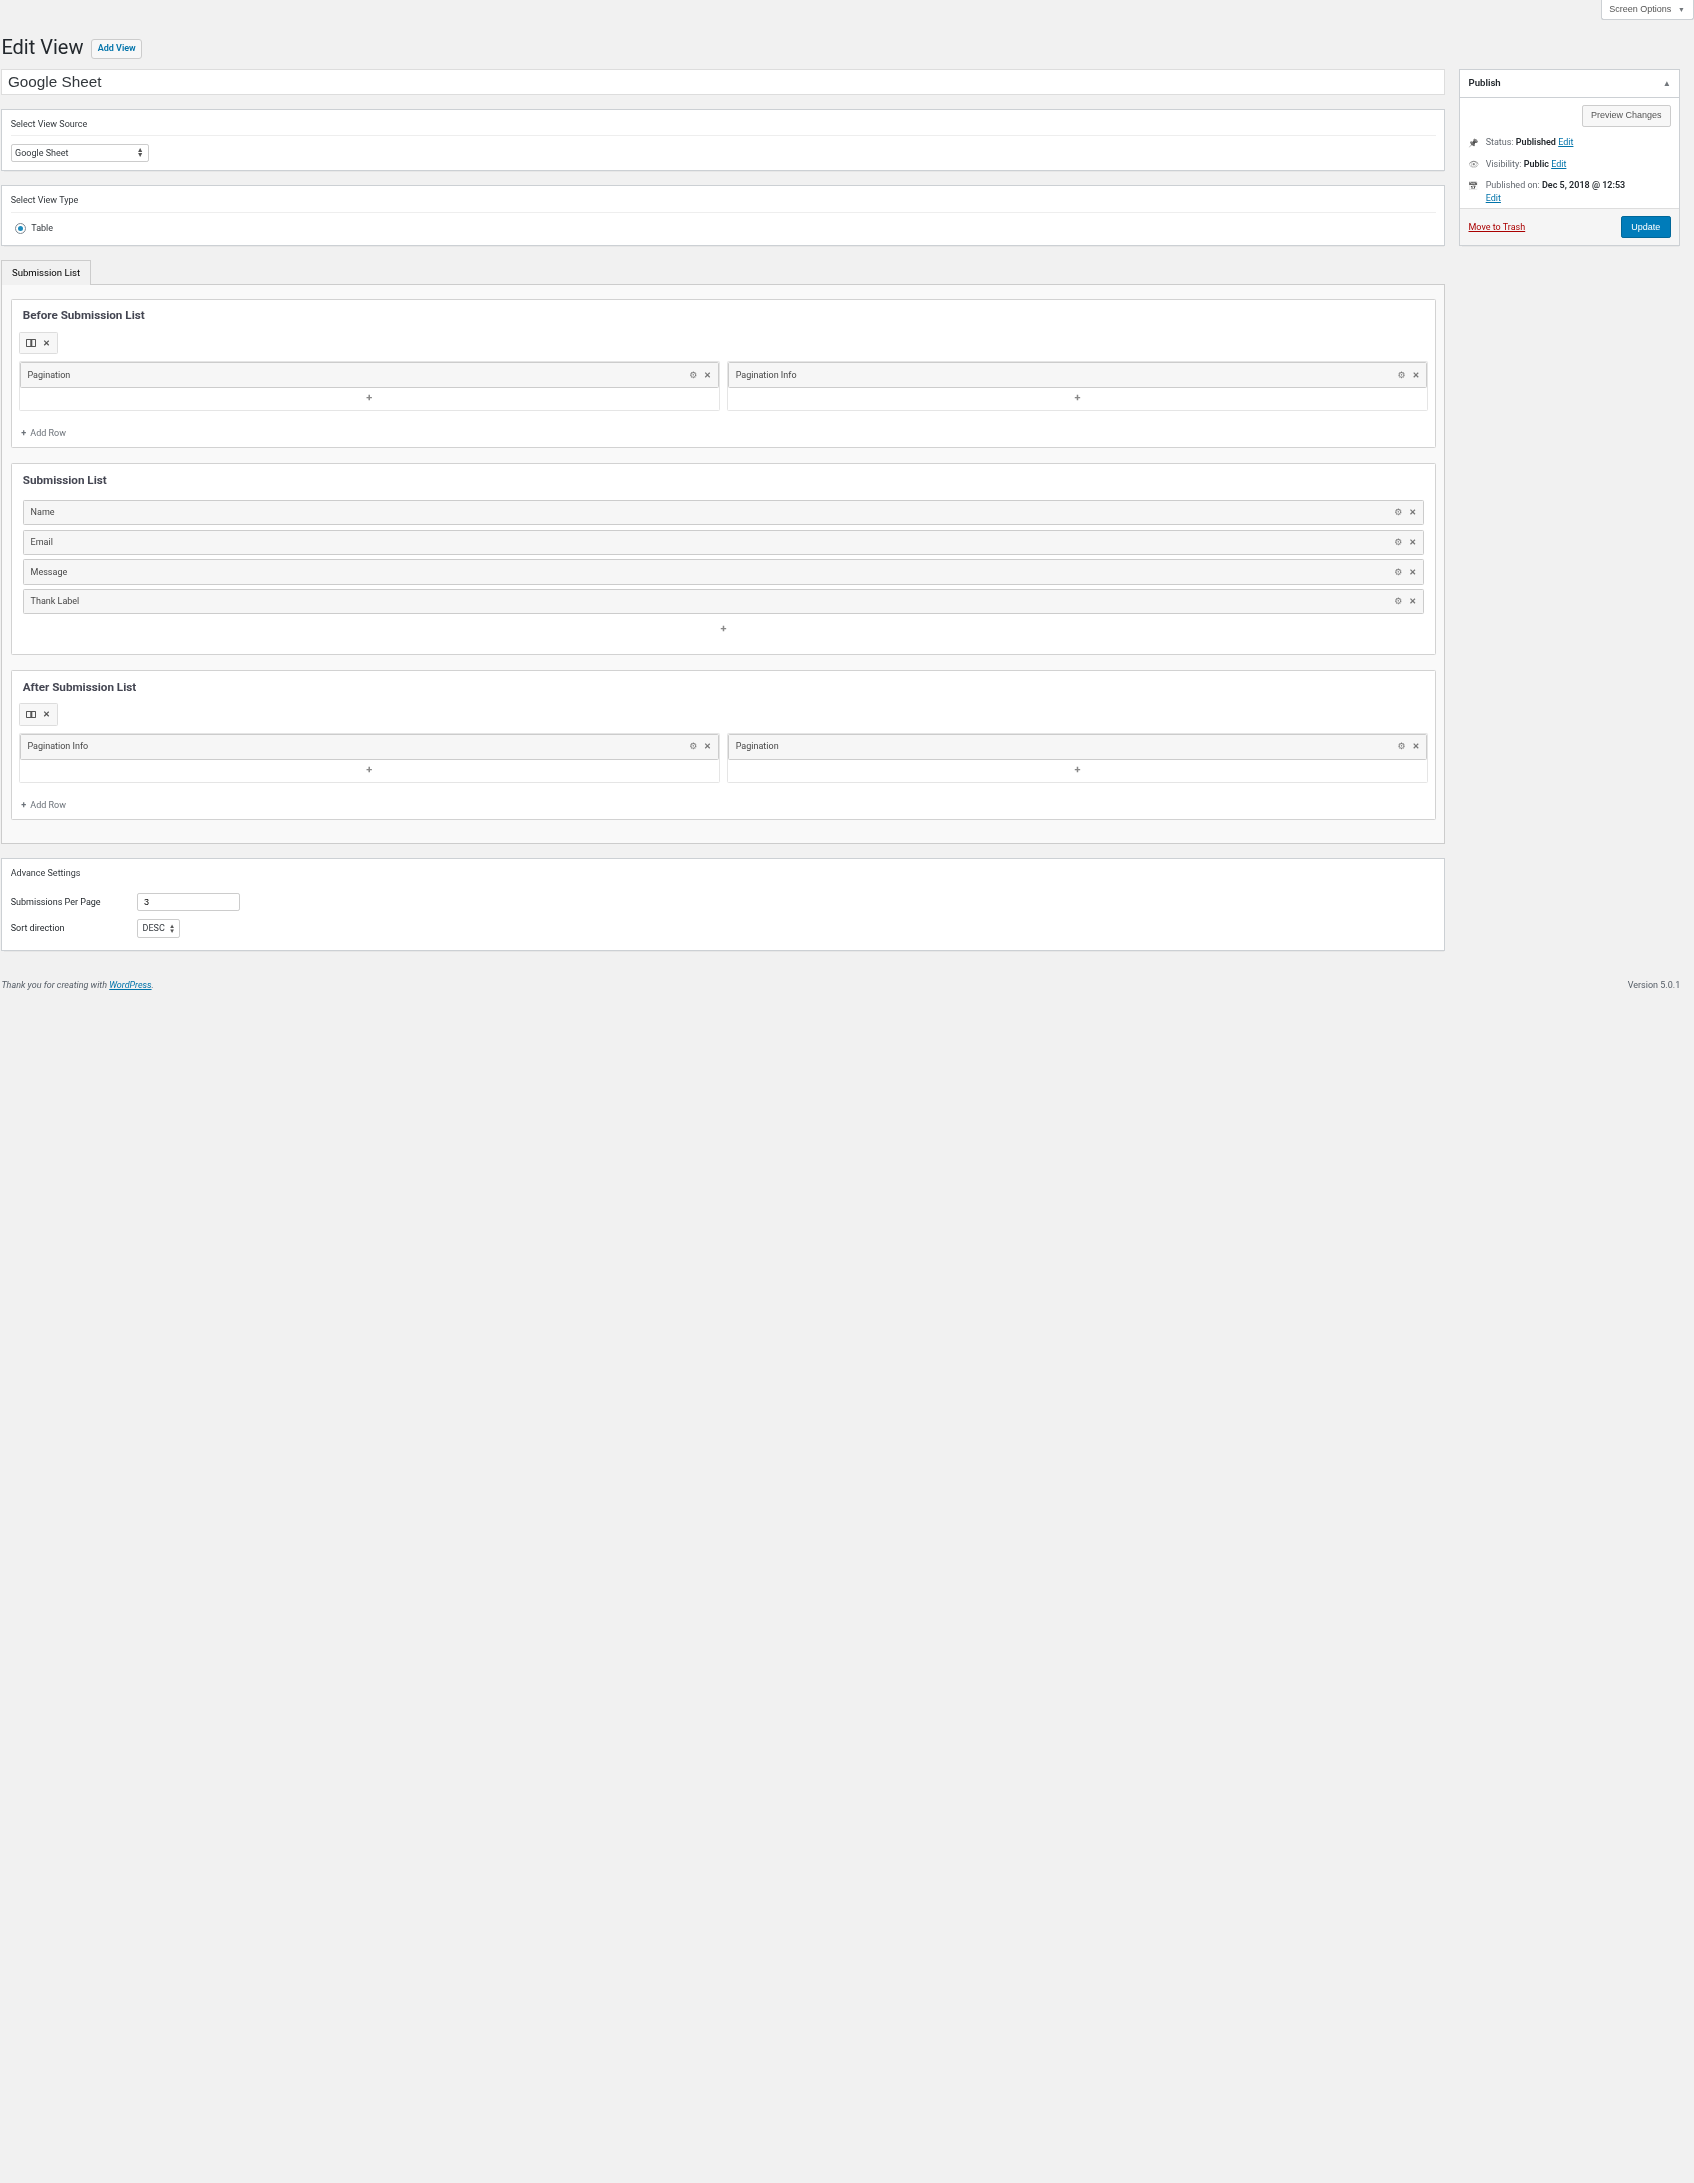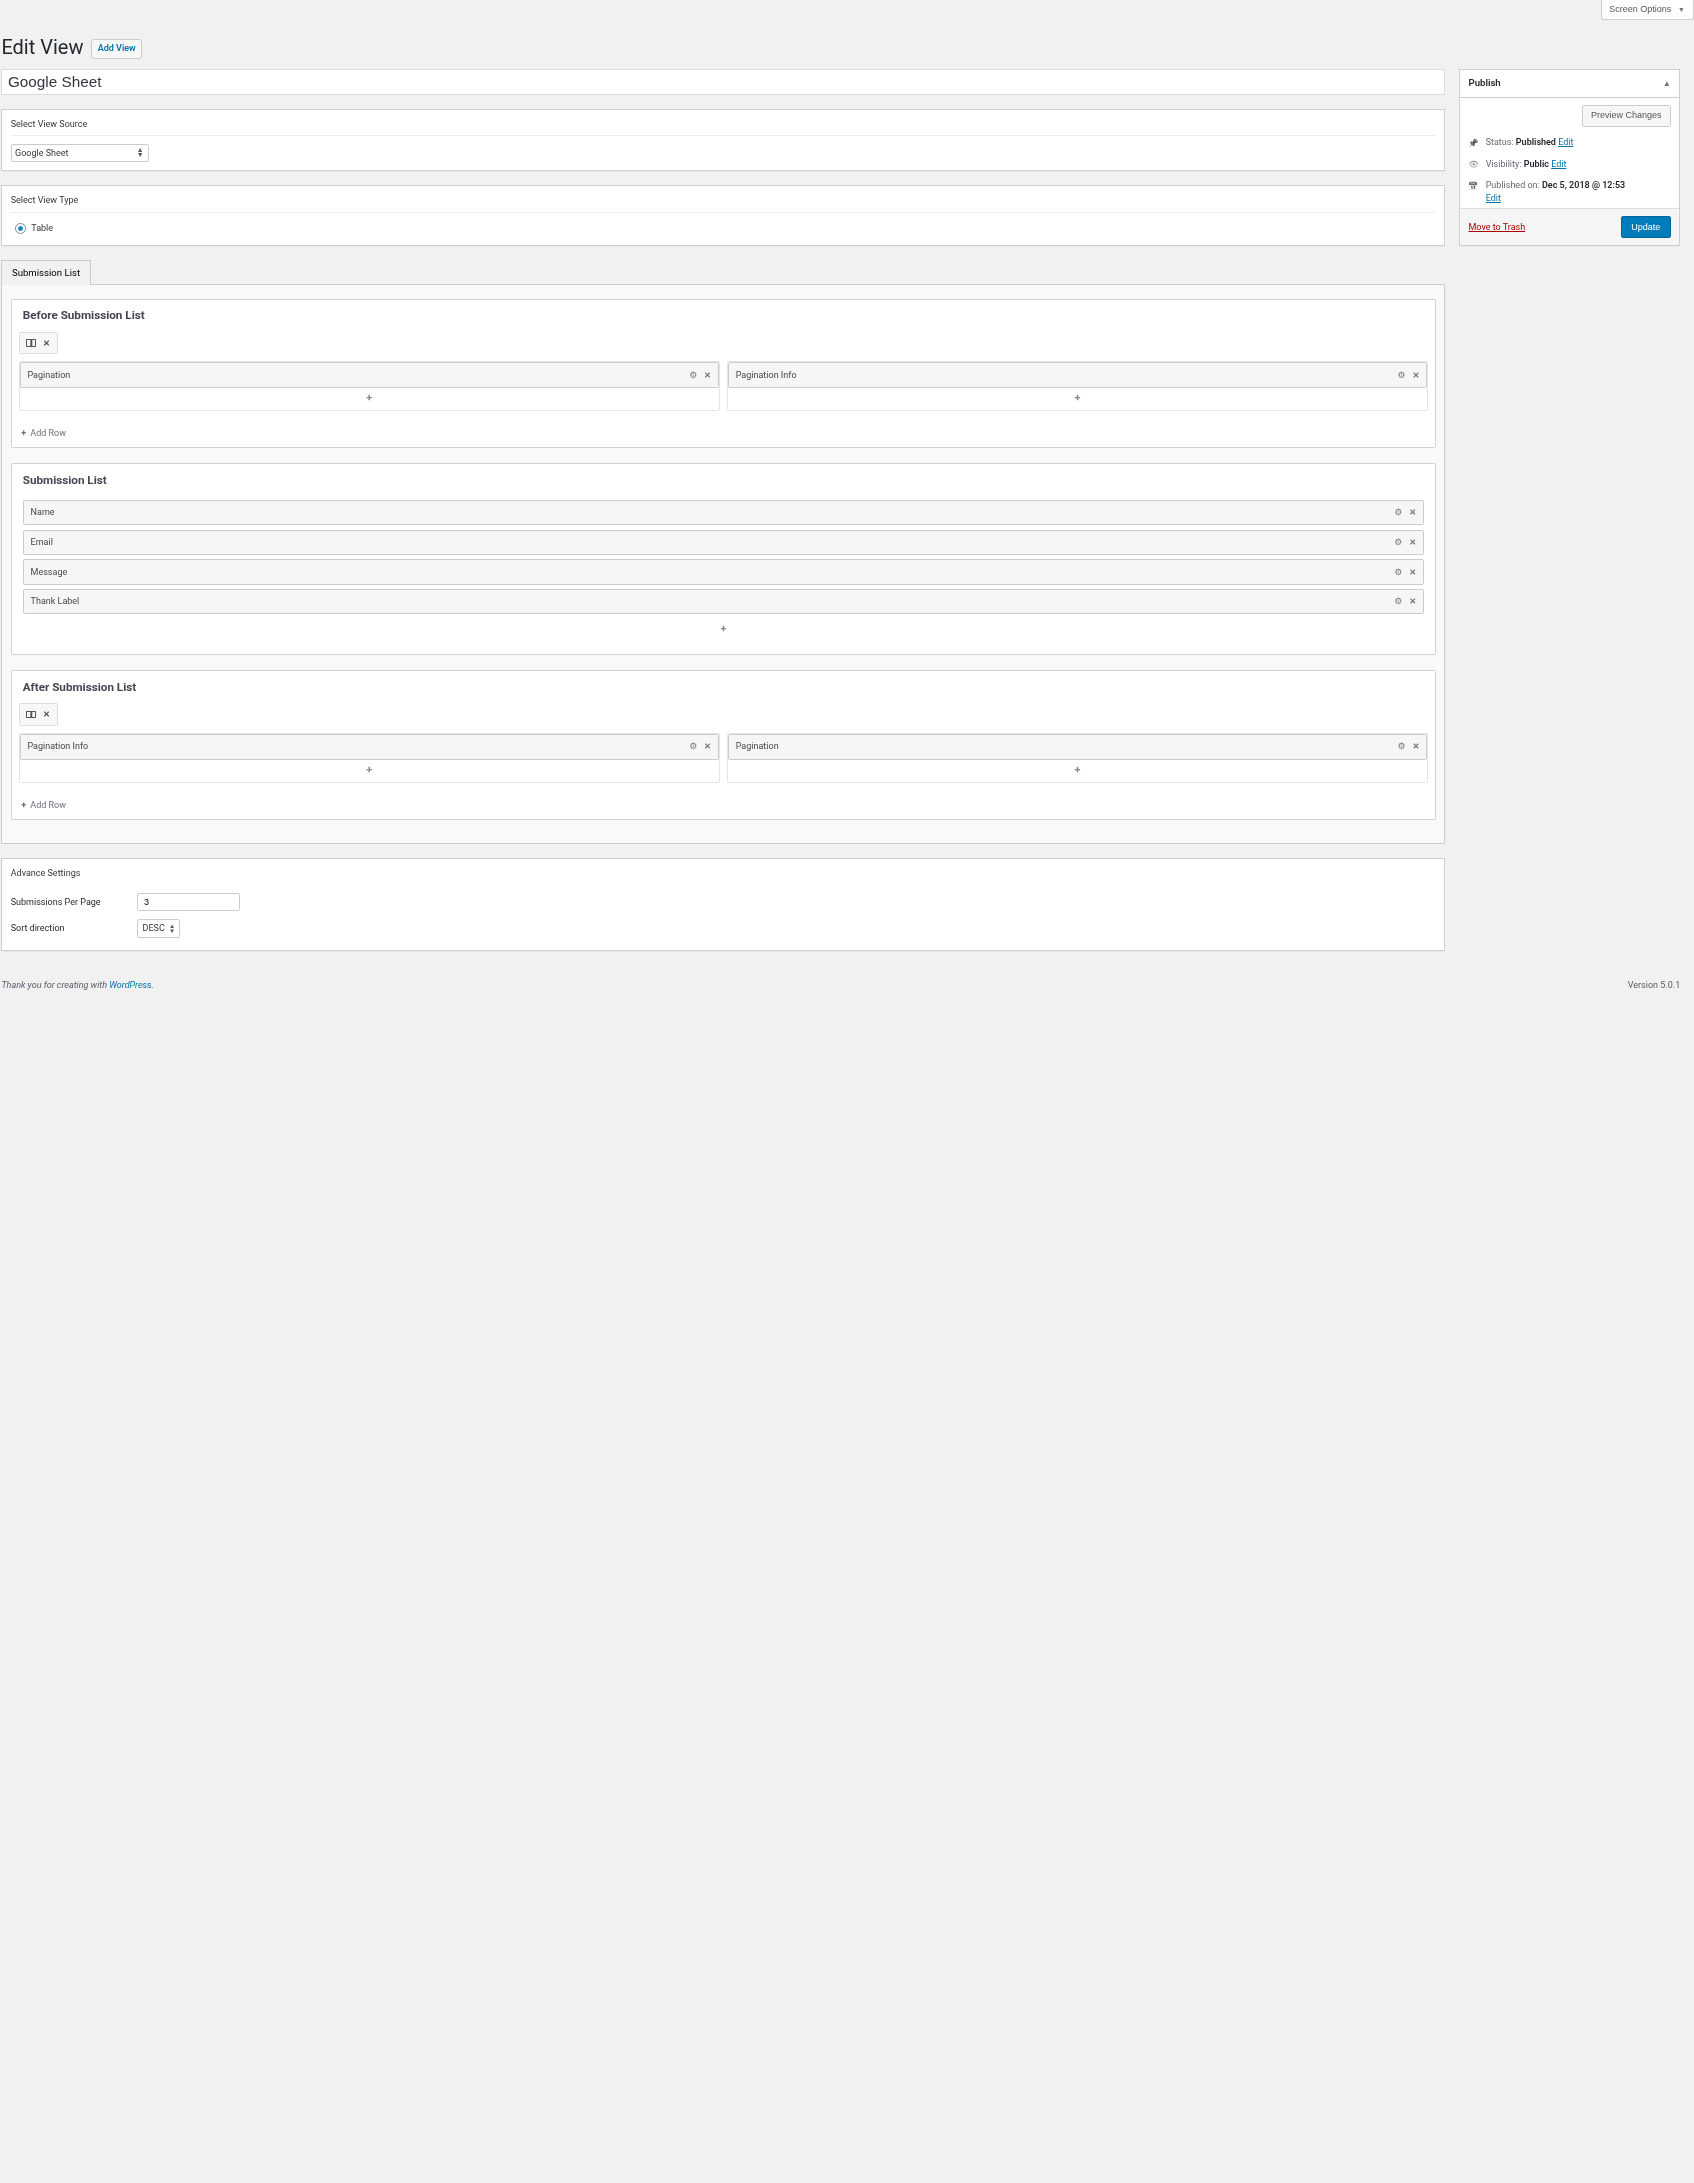--- a/index.html
+++ b/index.html
@@ -237,21 +237,21 @@
   }
   .small-select .arrows { font-size:6.2px; line-height:4.1px; color:#555;}
   #wpfooter {
     display:flex;
     justify-content:space-between;
     padding: 13.8px 13.8px 6.9px 1.4px;
     color:#555d66;
     font-style: italic;
   }
   #wpfooter .right { font-style: normal; }
-  #wpfooter a { color:#0073aa; cursor:pointer; }
+  #wpfooter a { color:#0073aa; text-decoration:underline; cursor:pointer; }
   .x-icon::before { content:"✕"; font-size:8.3px; font-weight:700;}
   .gear-icon::before { content:"⚙"; font-size:9px;}
   .plus-icon::before { content:"+"; font-weight:700;}
   .key-icon::before{content:"📌"; font-size:8.3px; filter:grayscale(1);}
   .eye-icon::before{content:"👁"; font-size:8.3px; filter:grayscale(1);}
   .cal-icon::before{content:"📅"; font-size:8.3px; filter:grayscale(1);}
   .col-icon {
     display:inline-block; width:9.6px; height:7.6px;
     border:1.4px solid #555;
     position:relative;

